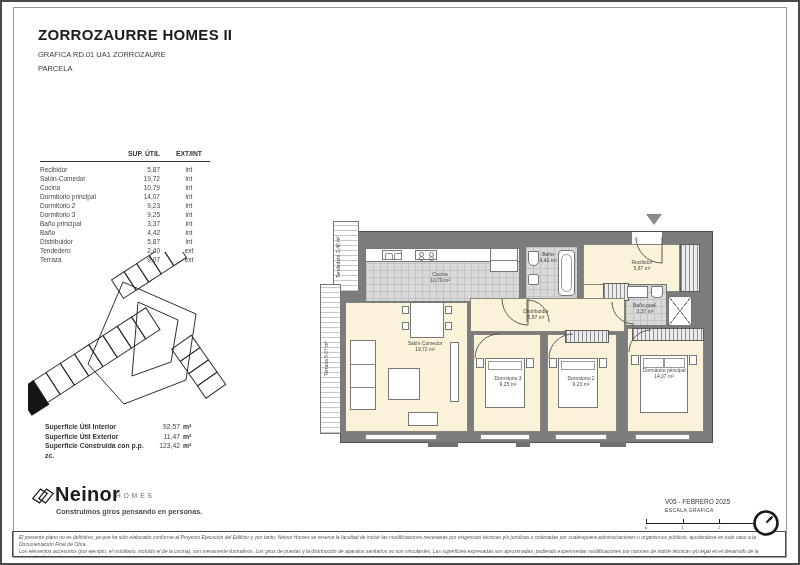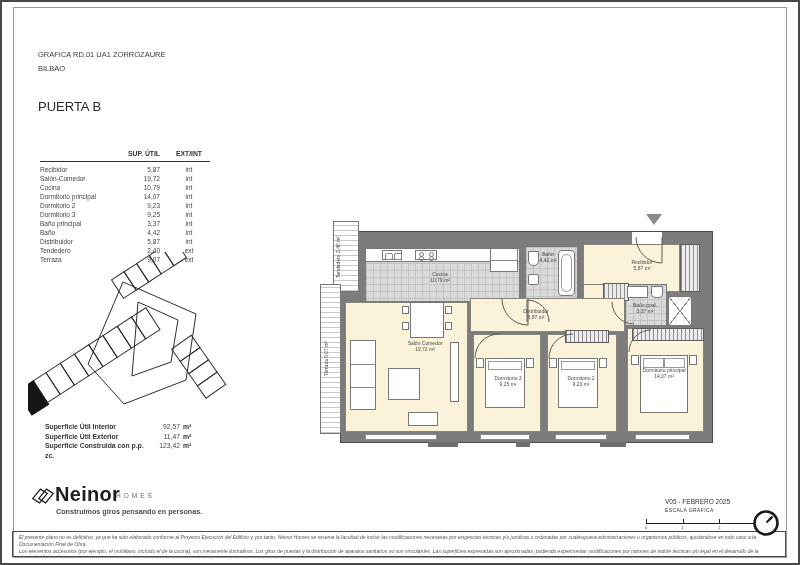--- a/index.html
+++ b/index.html
@@ -70,24 +70,24 @@
   .win{background:#fff;border:1px solid #8b8b8b;height:6px;top:224px;}
   .pier{background:#6f6f6f;height:5px;top:232px;}
   .arcs{position:absolute;left:0;top:0;z-index:15;pointer-events:none;}
 </style>
 </head>
 <body>
 
 <div id="page">
   <div class="frame"></div>
 
+  <div class="title">ZORROZAURRE HOMES II</div>
   <div class="sub1">GRAFICA RD.01 UA1 ZORROZAURE</div>
-  <div class="sub2">BILBAO</div>
+  <div class="sub2">PARCELA</div>
   <div class="portal">
-    <div>PUERTA B</div>
   </div>
 
   <div class="atable">
     <div class="thead">
       <span class="tl"></span>
       <span class="ts">SUP. ÚTIL</span>
       <span class="te">EXT/INT</span>
     </div>
     <div class="tline"></div>
     <div>

